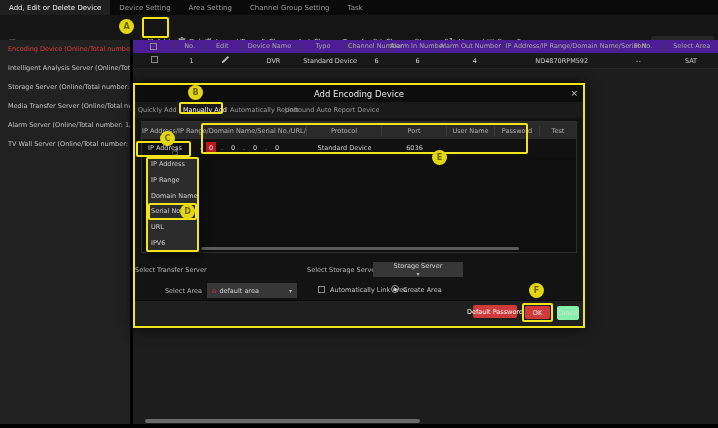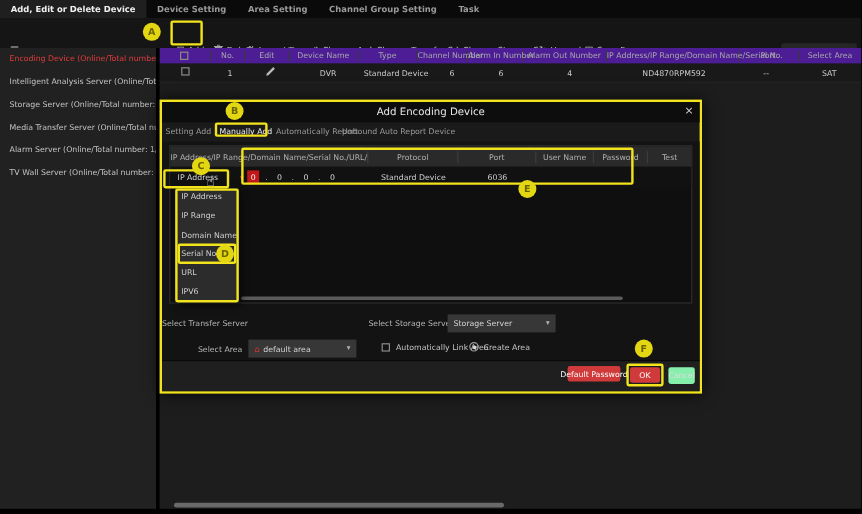--- a/index.html
+++ b/index.html
@@ -1,21 +1,21 @@
 <!DOCTYPE html>
 <html><head>
 <meta charset="utf-8">
 <style>
   html,body{margin:0;padding:0;background:#000;}
   *{box-sizing:border-box;font-family:"DejaVu Sans",sans-serif;}
   .screen{position:relative;width:718px;height:428px;background:#000;overflow:hidden;}
   .abs{position:absolute;}
 
   
-  .tabbar{left:0;top:0;width:718px;height:15px;background:#0a0a0a;display:flex;align-items:stretch;font-weight:bold;}
+  .tabbar{left:0;top:0;width:718px;height:15px;background:#0a0a0a;display:flex;align-items:stretch;}
   .tab{font-size:7px;color:#9a9a9a;display:flex;align-items:center;padding:0 9px;white-space:nowrap;}
   .tab.active{background:#1f1f1f;color:#f0f0f0;}
 
   
   .toolbar{left:0;top:15px;width:718px;height:25px;background:#151515;}
   .tbtn{position:absolute;top:20px;height:14px;display:flex;align-items:center;gap:3px;font-size:7px;color:#c9c9c9;white-space:nowrap;}
   .tbtn .ticon{font-size:8px;color:#b5b5b5;line-height:8px;}
   .caret{font-size:6px;color:#b5b5b5;}
   .searchbox{left:651px;top:21px;width:63px;height:14px;background:#262626;border-radius:2px;display:flex;align-items:center;gap:3px;padding:0 4px;}
   .searchbox input{background:transparent;border:none;outline:none;color:#bbb;font-size:6.5px;width:44px;padding:0;}
@@ -179,21 +179,21 @@
   </div>
 
   <div class="hscroll" style="left:145px;top:419px;width:275px;height:4px;"></div>
 
   <div class="abs dialog">
     <div class="abs dlg-title">
       <span>Add  Encoding Device</span>
     </div>
     <div class="abs dlg-close">×</div>
 
-    <span class="dtab" style="left:3px;">Setting Add</span>
+    <span class="dtab" style="left:3px;">Quickly Add</span>
     <span class="dtab active" style="left:48px;">Manually Add</span>
     <span class="dtab" style="left:95px;">Automatically Report</span>
     <span class="dtab" style="left:150px;">Unbound Auto Report Device</span>
 
     <div class="abs dlg-content"></div>
 
     <div class="abs dlg-panel">
       <div class="dhead">
         <div class="dhc" style="width:165px;">IP Address/IP Range/Domain Name/Serial No./URL/IPV6</div>
         <div class="dhc" style="width:75px;">Protocol</div>
@@ -226,21 +226,21 @@
       <div class="dditem">IP Address</div>
       <div class="dditem">IP Range</div>
       <div class="dditem">Domain Name</div>
       <div class="dditem">Serial No.</div>
       <div class="dditem">URL</div>
       <div class="dditem">IPV6</div>
     </div>
 
     <div class="sel-label" style="left:0;top:181px;width:67px;">Select Transfer Server</div>
     <div class="sel-label" style="left:172px;top:181px;width:60px;">Select Storage Server</div>
-    <div class="selbox" style="left:238px;top:177px;width:90px;">
+    <div class="selbox" style="left:238px;top:177px;width:90px;flex-direction:column;">
       <span>Storage Server</span>
       <span class="caret">▾</span>
     </div>
 
     <div class="sel-label" style="left:0;top:202px;width:67px;">Select Area</div>
     <div class="selbox" style="left:72px;top:198px;width:90px;">
       <span style="display:flex;align-items:center;gap:3px;">
         <span class="red" style="font-size:7px;">⌂</span>
         <span>default area</span>
       </span>

